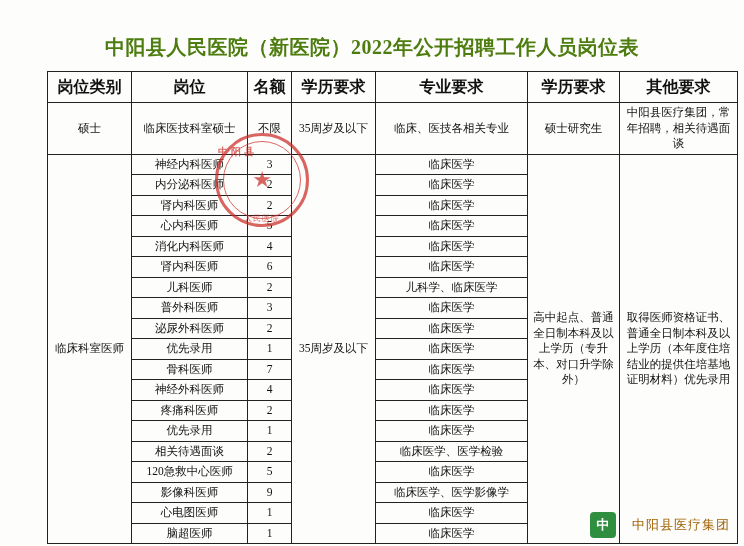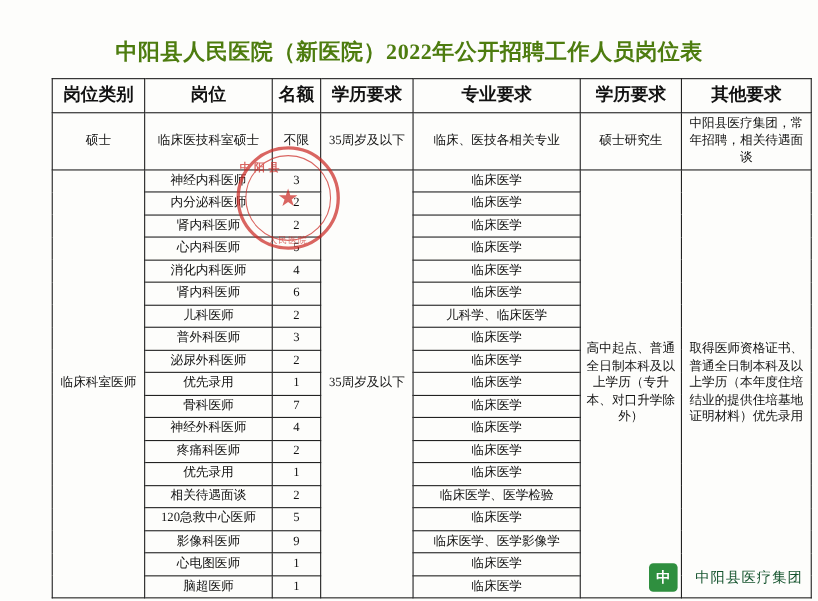--- a/index.html
+++ b/index.html
@@ -148,21 +148,21 @@
     color: #ffffff;
     font-size: 13px;
     font-weight: bold;
     font-family: "Liberation Sans", sans-serif;
   }
   .wm-text {
     position: absolute;
     right: 14px;
     bottom: 12px;
     font-size: 13px;
-    color: #14532d;
+    color: #a16207;
     font-family: "Liberation Serif", serif;
     letter-spacing: 1px;
   }
 </style>
 </head>
 <body>
 
 <div id="page">
 
   <div class="title">中阳县人民医院（新医院）2022年公开招聘工作人员岗位表</div>

